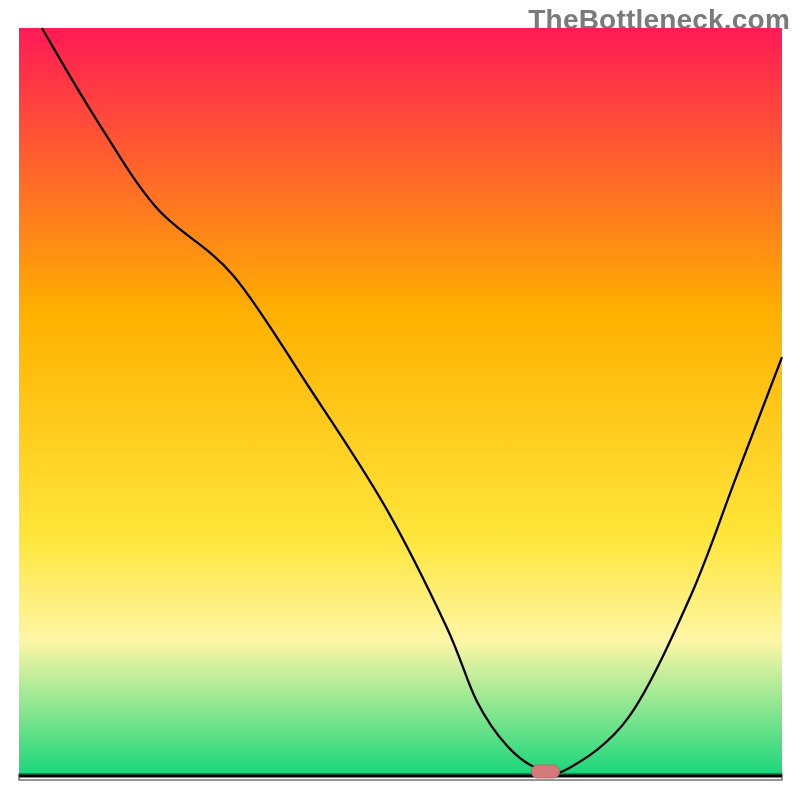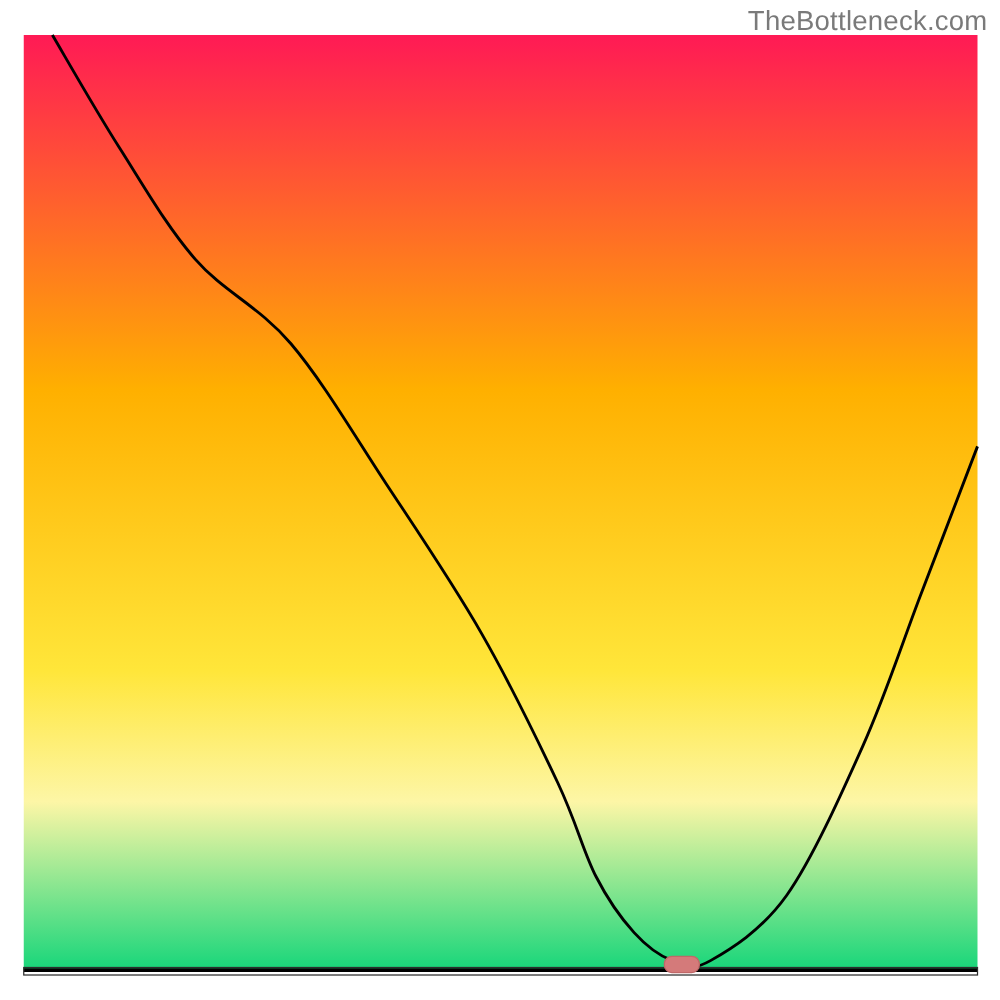--- a/index.html
+++ b/index.html
@@ -12,23 +12,23 @@
   }
   .canvas {
     position: relative;
     width: 800px;
     height: 800px;
   }
   .watermark {
     position: absolute;
     top: 4px;
     right: 10px;
-    font-size: 22px;
+    font-size: 28px;
     color: #7a7a7a;
-    font-weight: 400;
+    font-weight: 700;
     letter-spacing: 0.2px;
   }
   svg.plot {
     position: absolute;
     top: 0;
     left: 0;
   }
 </style>
 </head>
 <body>

